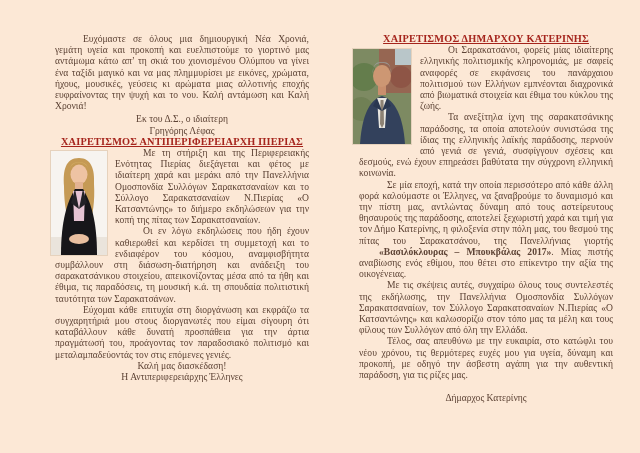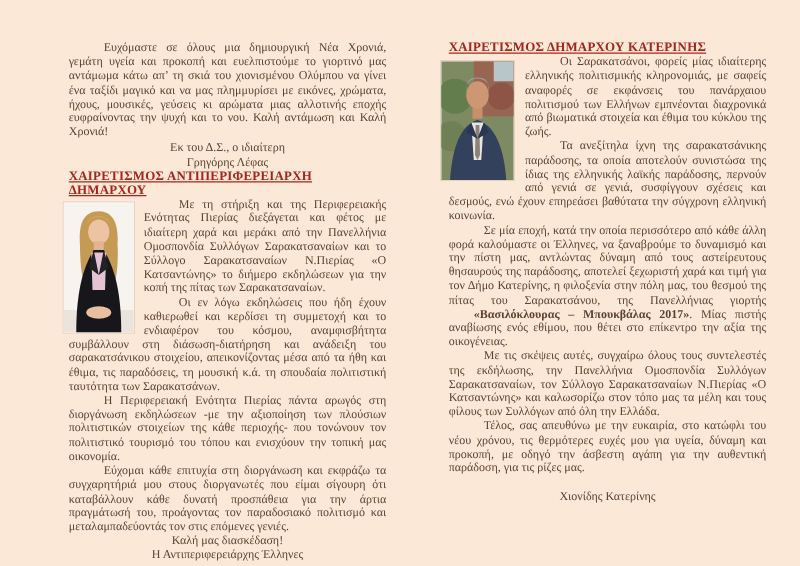--- a/index.html
+++ b/index.html
@@ -22,21 +22,21 @@
     top:33px;
     width:254px;
     font-size:9.6px;
     line-height:11.2px;
   }
   .col-left{left:55px;}
   .col-right{left:359px;}
   .col p{margin:0;text-align:justify;text-indent:28px;}
   .center{text-align:center;text-indent:0 !important;}
   .heading{
-    text-align:left;
+    text-align:center;
     font-weight:bold;
     color:var(--head);
     text-decoration:underline;
     font-size:10.3px;
     letter-spacing:.2px;
     margin:0;
   }
   .photo{
     float:left;
     border:1px solid #e6d2bd;
@@ -53,41 +53,40 @@
 </style>
 </head>
 <body>
 
 <div class="page">
 
   <div class="col col-left">
     <p>Ευχόμαστε σε όλους μια δημιουργική Νέα Χρονιά, γεμάτη υγεία και προκοπή και ευελπιστούμε το γιορτινό μας αντάμωμα κάτω απ’ τη σκιά του χιονισμένου Ολύμπου να γίνει ένα ταξίδι μαγικό  και να μας πλημμυρίσει  με εικόνες, χρώματα, ήχους, μουσικές, γεύσεις κι αρώματα μιας αλλοτινής εποχής ευφραίνοντας την ψυχή και το νου. Καλή αντάμωση και Καλή Χρονιά!</p>
     <div class="center mt2">Εκ του Δ.Σ., ο ιδιαίτερη</div>
     <div class="center mt14">Γρηγόρης Λέφας</div>
-    <h2 class="heading">ΧΑΙΡΕΤΙΣΜΟΣ ΑΝΤΙΠΕΡΙΦΕΡΕΙΑΡΧΗ ΔΗΜΑΡΧΟΥ</h2>
+    <h2 class="heading">ΧΑΙΡΕΤΙΣΜΟΣ ΑΝΤΙΠΕΡΙΦΕΡΕΙΑΡΧΗ ΠΙΕΡΙΑΣ</h2>
 
     <div>
       <span class="photo photo-left">
         <svg viewBox="0 0 56 104" preserveAspectRatio="none">
           <rect width="56" height="104" fill="#f7f4f0"></rect>
           <rect y="86" width="56" height="18" fill="#eae4dc"></rect>
           <path d="M28 7 C14 7 12 20 13 35 C13 54 16 68 20 75 L38 75 C42 64 44 50 43 33 C44 18 40 7 28 7 Z" fill="#c59a55"></path>
           <ellipse cx="28" cy="23.5" rx="8.5" ry="10" fill="#eec3a3"></ellipse>
           <path d="M19 19 C19 9 37 9 37 19 C37 13 33 11 28 11 C23 11 19 13 19 19 Z" fill="#d3ab62"></path>
           <rect x="24" y="31" width="8" height="7" fill="#e3b393"></rect>
           <path d="M10 104 C10 70 16 51 24 38 L32 38 C40 51 46 70 46 104 Z" fill="#17161a"></path>
           <path d="M22 40 L34 40 L33 70 L23 70 Z" fill="#e5c3d3"></path>
           <path d="M24 38 L28 58 L20 52 Z" fill="#222126"></path>
           <path d="M32 38 L28 58 L36 52 Z" fill="#222126"></path>
           <ellipse cx="28" cy="88" rx="10" ry="5" fill="#e9bfa0"></ellipse>
         </svg>
       </span>
       <p>Με τη στήριξη και της Περιφερειακής Ενότητας Πιερίας διεξάγεται και φέτος με ιδιαίτερη χαρά και μεράκι από την Πανελλήνια Ομοσπονδία Συλλόγων Σαρακατσαναίων και το Σύλλογο Σαρακατσαναίων Ν.Πιερίας «Ο Κατσαντώνης» το διήμερο εκδηλώσεων για την κοπή της πίτας των Σαρακατσαναίων.</p>
       <p>Οι εν λόγω εκδηλώσεις που ήδη έχουν καθιερωθεί και κερδίσει τη συμμετοχή και το ενδιαφέρον του κόσμου, αναμφισβήτητα συμβάλλουν στη διάσωση-διατήρηση και ανάδειξη του σαρακατσάνικου στοιχείου, απεικονίζοντας μέσα από τα ήθη και έθιμα, τις παραδόσεις, τη μουσική κ.ά. τη σπουδαία πολιτιστική ταυτότητα των Σαρακατσάνων.</p>
-      <p>Η Περιφερειακή Ενότητα Πιερίας πάντα αρωγός στη διοργάνωση εκδηλώσεων -με την αξιοποίηση των πλούσιων πολιτιστικών στοιχείων της κάθε περιοχής- που τονώνουν τον πολιτιστικό τουρισμό του τόπου και  ενισχύουν την τοπική μας οικονομία.</p>
       <p>Εύχομαι  κάθε επιτυχία στη  διοργάνωση και εκφράζω τα συγχαρητήριά μου στους διοργανωτές που είμαι σίγουρη ότι καταβάλλουν κάθε δυνατή προσπάθεια για την άρτια πραγμάτωσή του, προάγοντας τον παραδοσιακό πολιτισμό και μεταλαμπαδεύοντάς τον  στις επόμενες γενιές.</p>
       <div class="clear"></div>
     </div>
 
     <div class="center">Καλή μας διασκέδαση!</div>
     <div class="center">Η Αντιπεριφερειάρχης Έλληνες</div>
 
   </div>
 
   <div class="col col-right">
@@ -113,16 +112,16 @@
         </svg>
       </span>
       <p>Οι Σαρακατσάνοι, φορείς μίας ιδιαίτερης ελληνικής πολιτισμικής κληρονομιάς, με σαφείς αναφορές σε εκφάνσεις του πανάρχαιου πολιτισμού των Ελλήνων εμπνέονται διαχρονικά από βιωματικά στοιχεία και έθιμα του κύκλου της ζωής.</p>
       <p>Τα ανεξίτηλα ίχνη της σαρακατσάνικης παράδοσης, τα οποία αποτελούν συνιστώσα της ίδιας της ελληνικής λαϊκής παράδοσης, περνούν από γενιά σε γενιά, συσφίγγουν σχέσεις και δεσμούς, ενώ έχουν επηρεάσει βαθύτατα την σύγχρονη ελληνική κοινωνία.</p>
       <p><span>Σε μία εποχή, κατά την οποία περισσότερο από κάθε άλλη φορά καλούμαστε οι Έλληνες, να ξαναβρούμε το δυναμισμό και την πίστη μας, αντλώντας δύναμη από τους αστείρευτους θησαυρούς της παράδοσης, αποτελεί ξεχωριστή χαρά και τιμή για τον Δήμο Κατερίνης, η φιλοξενία στην πόλη μας, του θεσμού της πίτας του Σαρακατσάνου, της Πανελλήνιας γιορτής </span><span class="bold">«Βασιλόκλουρας – Μπουκβάλας 2017»</span><span>. Μίας πιστής αναβίωσης ενός εθίμου, που θέτει στο επίκεντρο την αξία της οικογένειας.</span></p>
       <p>Με τις σκέψεις αυτές, συγχαίρω όλους τους συντελεστές της εκδήλωσης, την Πανελλήνια Ομοσπονδία Συλλόγων Σαρακατσαναίων, τον Σύλλογο Σαρακατσαναίων Ν.Πιερίας «Ο Κατσαντώνης» και καλωσορίζω στον τόπο μας τα μέλη και τους φίλους των Συλλόγων από όλη την Ελλάδα.</p>
       <p>Τέλος, σας απευθύνω με την ευκαιρία, στο κατώφλι του νέου χρόνου, τις θερμότερες ευχές μου για υγεία, δύναμη και προκοπή, με οδηγό την άσβεστη αγάπη για την αυθεντική παράδοση, για τις ρίζες μας.</p>
       <div class="clear"></div>
     </div>
 
-    <div class="center mt12">Χιονίδης Κατερίνης</div>
+    <div class="center mt12">Δήμαρχος Κατερίνης</div>
   </div>
 
 </div>
 
 </body></html>

